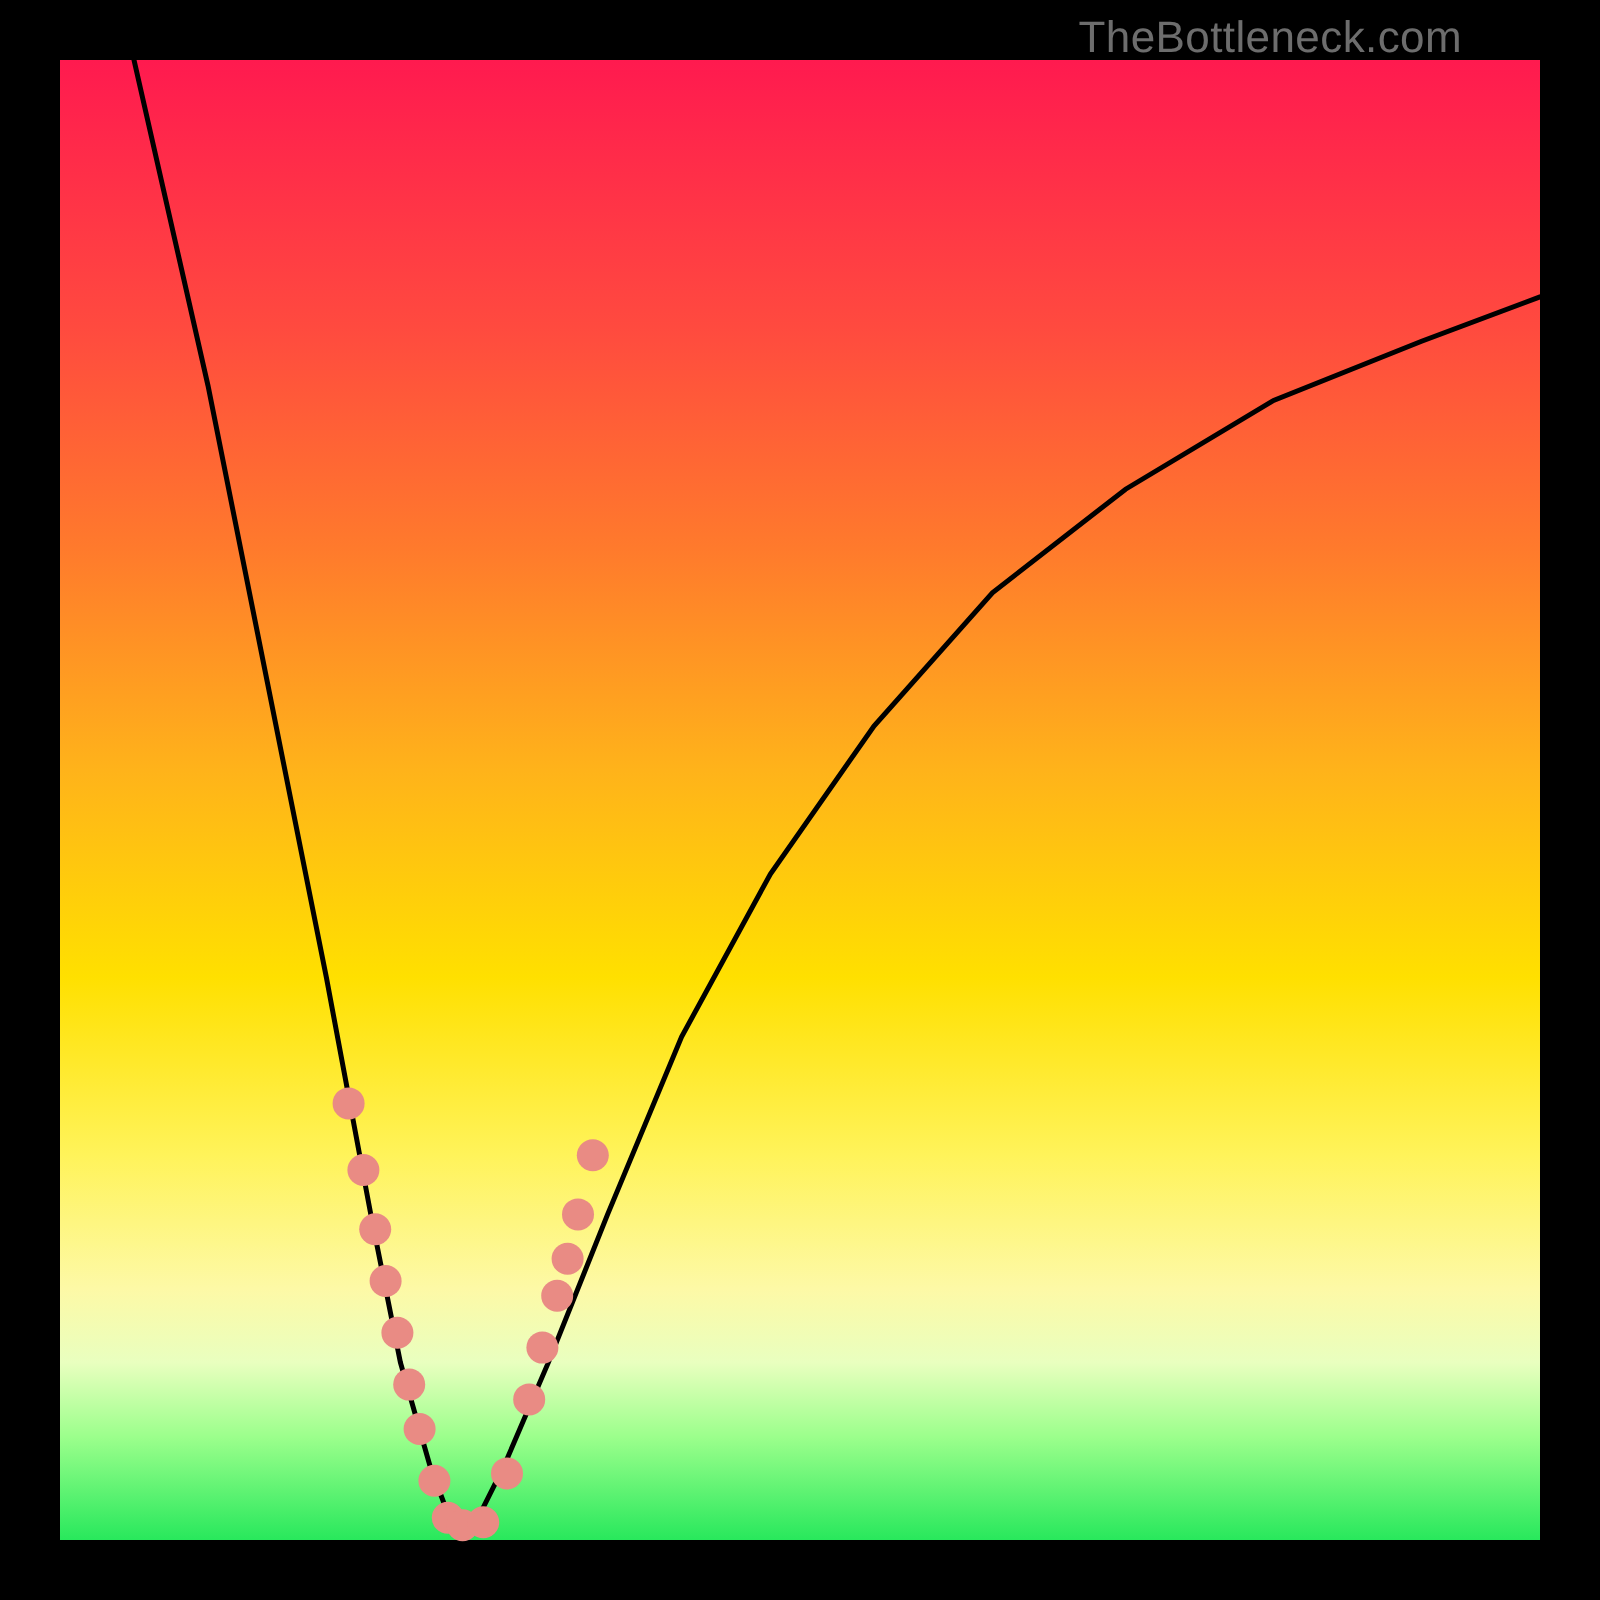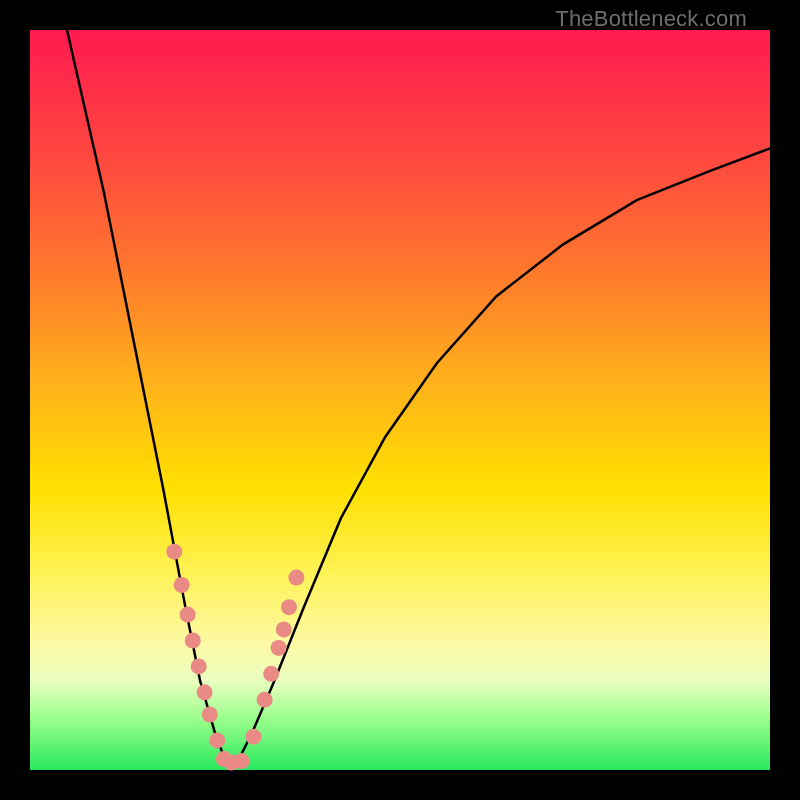--- a/index.html
+++ b/index.html
@@ -11,21 +11,20 @@
     overflow: hidden;
     font-family: Arial, Helvetica, sans-serif;
   }
   .frame {
     position: absolute;
     left: 0;
     top: 0;
     width: 743px;
     height: 800px;
     background: #000;
-    padding-left: 16px;
   }
   .plot {
     position: absolute;
     left: 30px;
     top: 30px;
     width: 740px;
     height: 740px;
     background: linear-gradient(to bottom,
       #ff1a4f 0%,
       #ff4a3f 18%,

